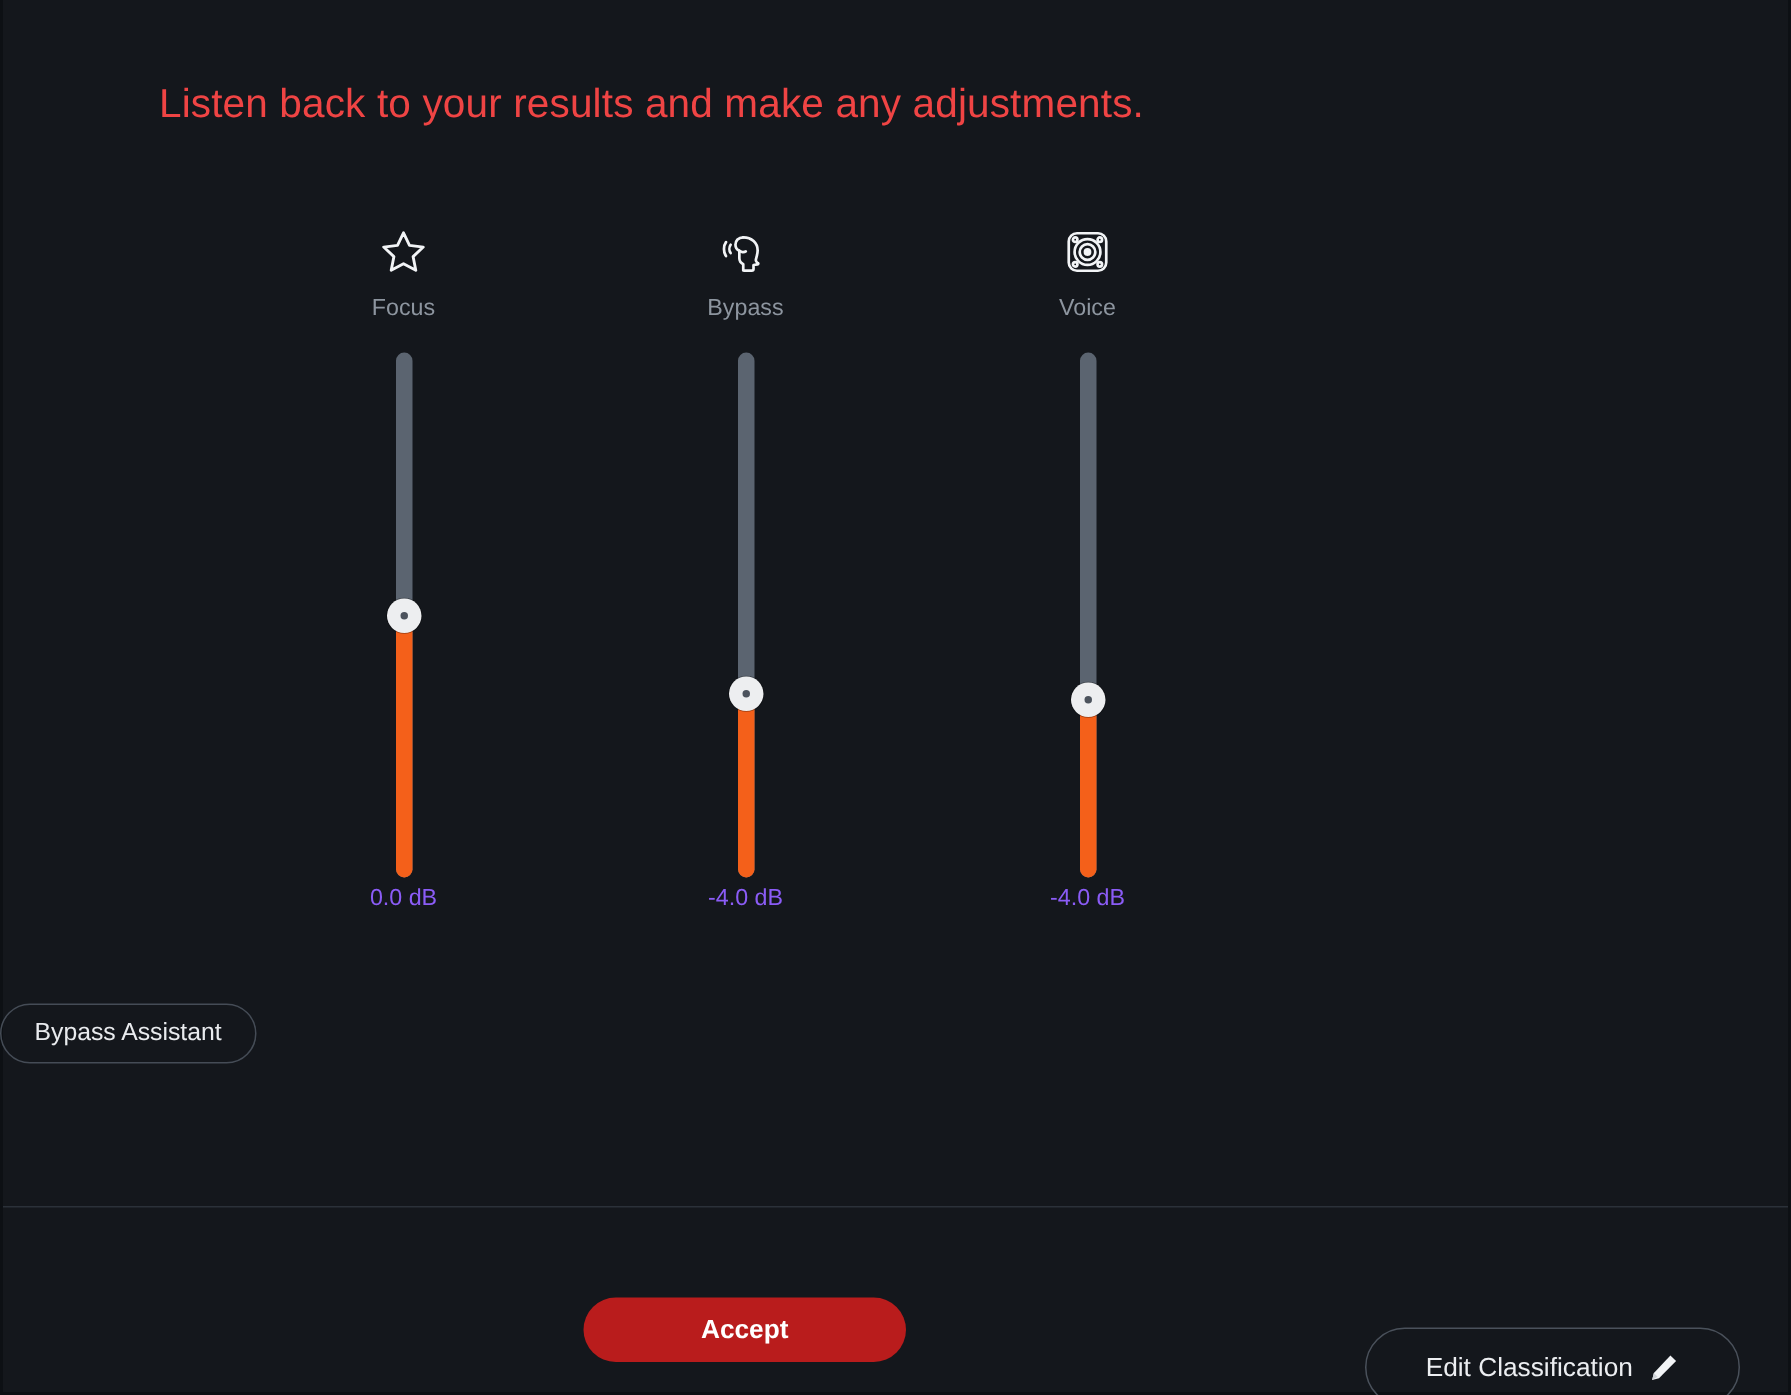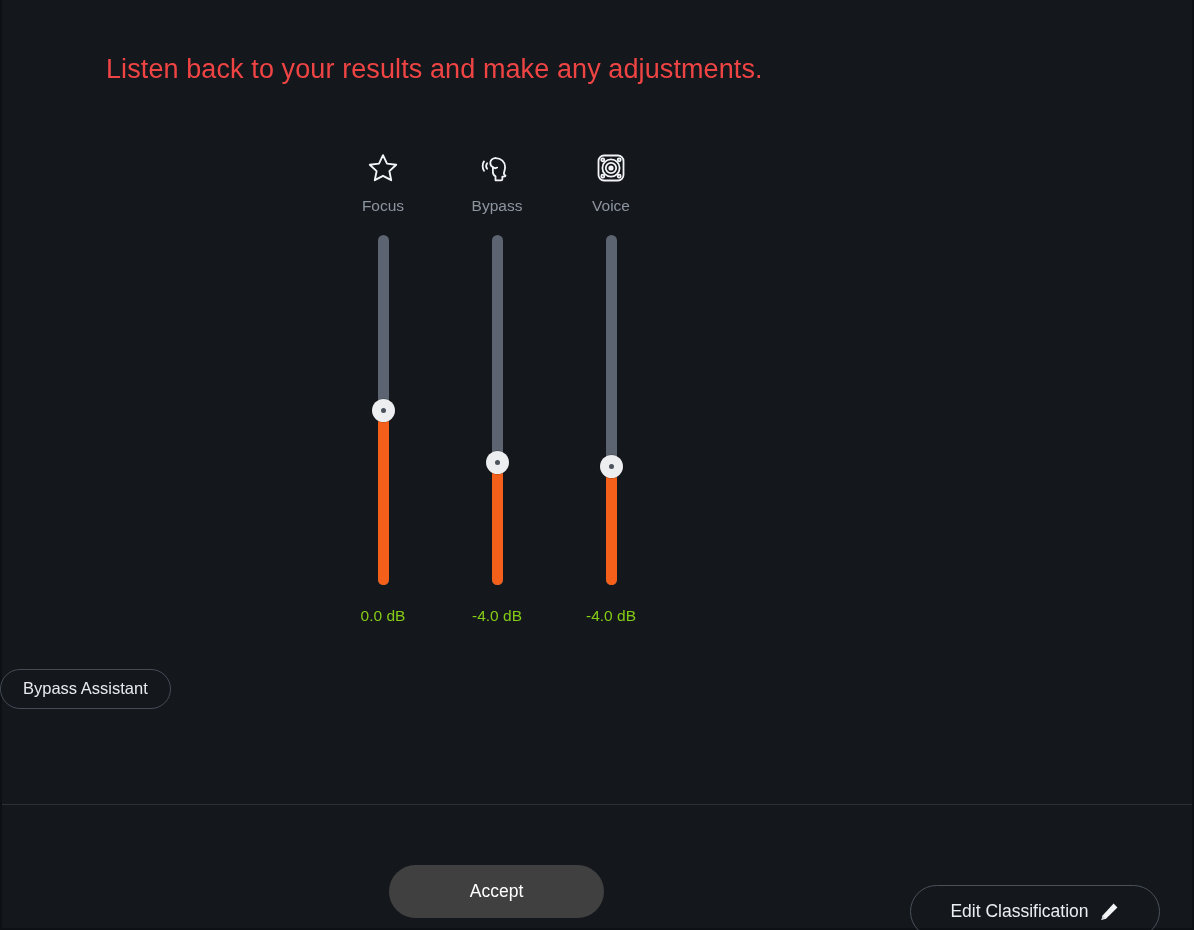--- a/index.html
+++ b/index.html
@@ -41,21 +41,21 @@
 
   
   .sliders {
     position: absolute;
     left: 212px;
     top: 148px;
     width: 570px;
     height: 500px;
     display: flex;
     align-items: flex-start;
-    justify-content: center;
+    justify-content: space-between;
   }
 
   .slider-col {
     width: 114px;
     display: flex;
     flex-direction: column;
     align-items: center;
   }
 
   .icon-wrap {
@@ -110,23 +110,23 @@
 
   .knob::after {
     content: "";
     width: 5px;
     height: 5px;
     border-radius: 50%;
     background: #4c535d;
   }
 
   .db-label {
-    margin-top: 22px;
+    margin-top: 5px;
     font-size: 15.5px;
-    color: #84cc16;
+    color: #8b5cf6;
     white-space: nowrap;
   }
 
   
   .bypass-row {
     position: absolute;
     left: 0;
     top: 669px;
     width: 990px;
     display: flex;
@@ -162,28 +162,29 @@
     top: 804px;
     width: 1194px;
     height: 126px;
   }
 
   .btn-accept {
     position: absolute;
     left: 389px;
     top: 61px;
     width: 215px;
-    height: 53px;
+    height: 43px;
     border: none;
     border-radius: 999px;
-    background: #404040;
+    background: #b91c1c;
     color: #ffffff;
     font-family: "Liberation Sans", sans-serif;
     font-size: 17.5px;
     cursor: pointer;
+    font-weight: bold;
   }
 
   .btn-edit {
     position: absolute;
     left: 910px;
     top: 61px;
     width: 250px;
     height: 53px;
     border: 1px solid #4a515b;
     border-radius: 999px;

